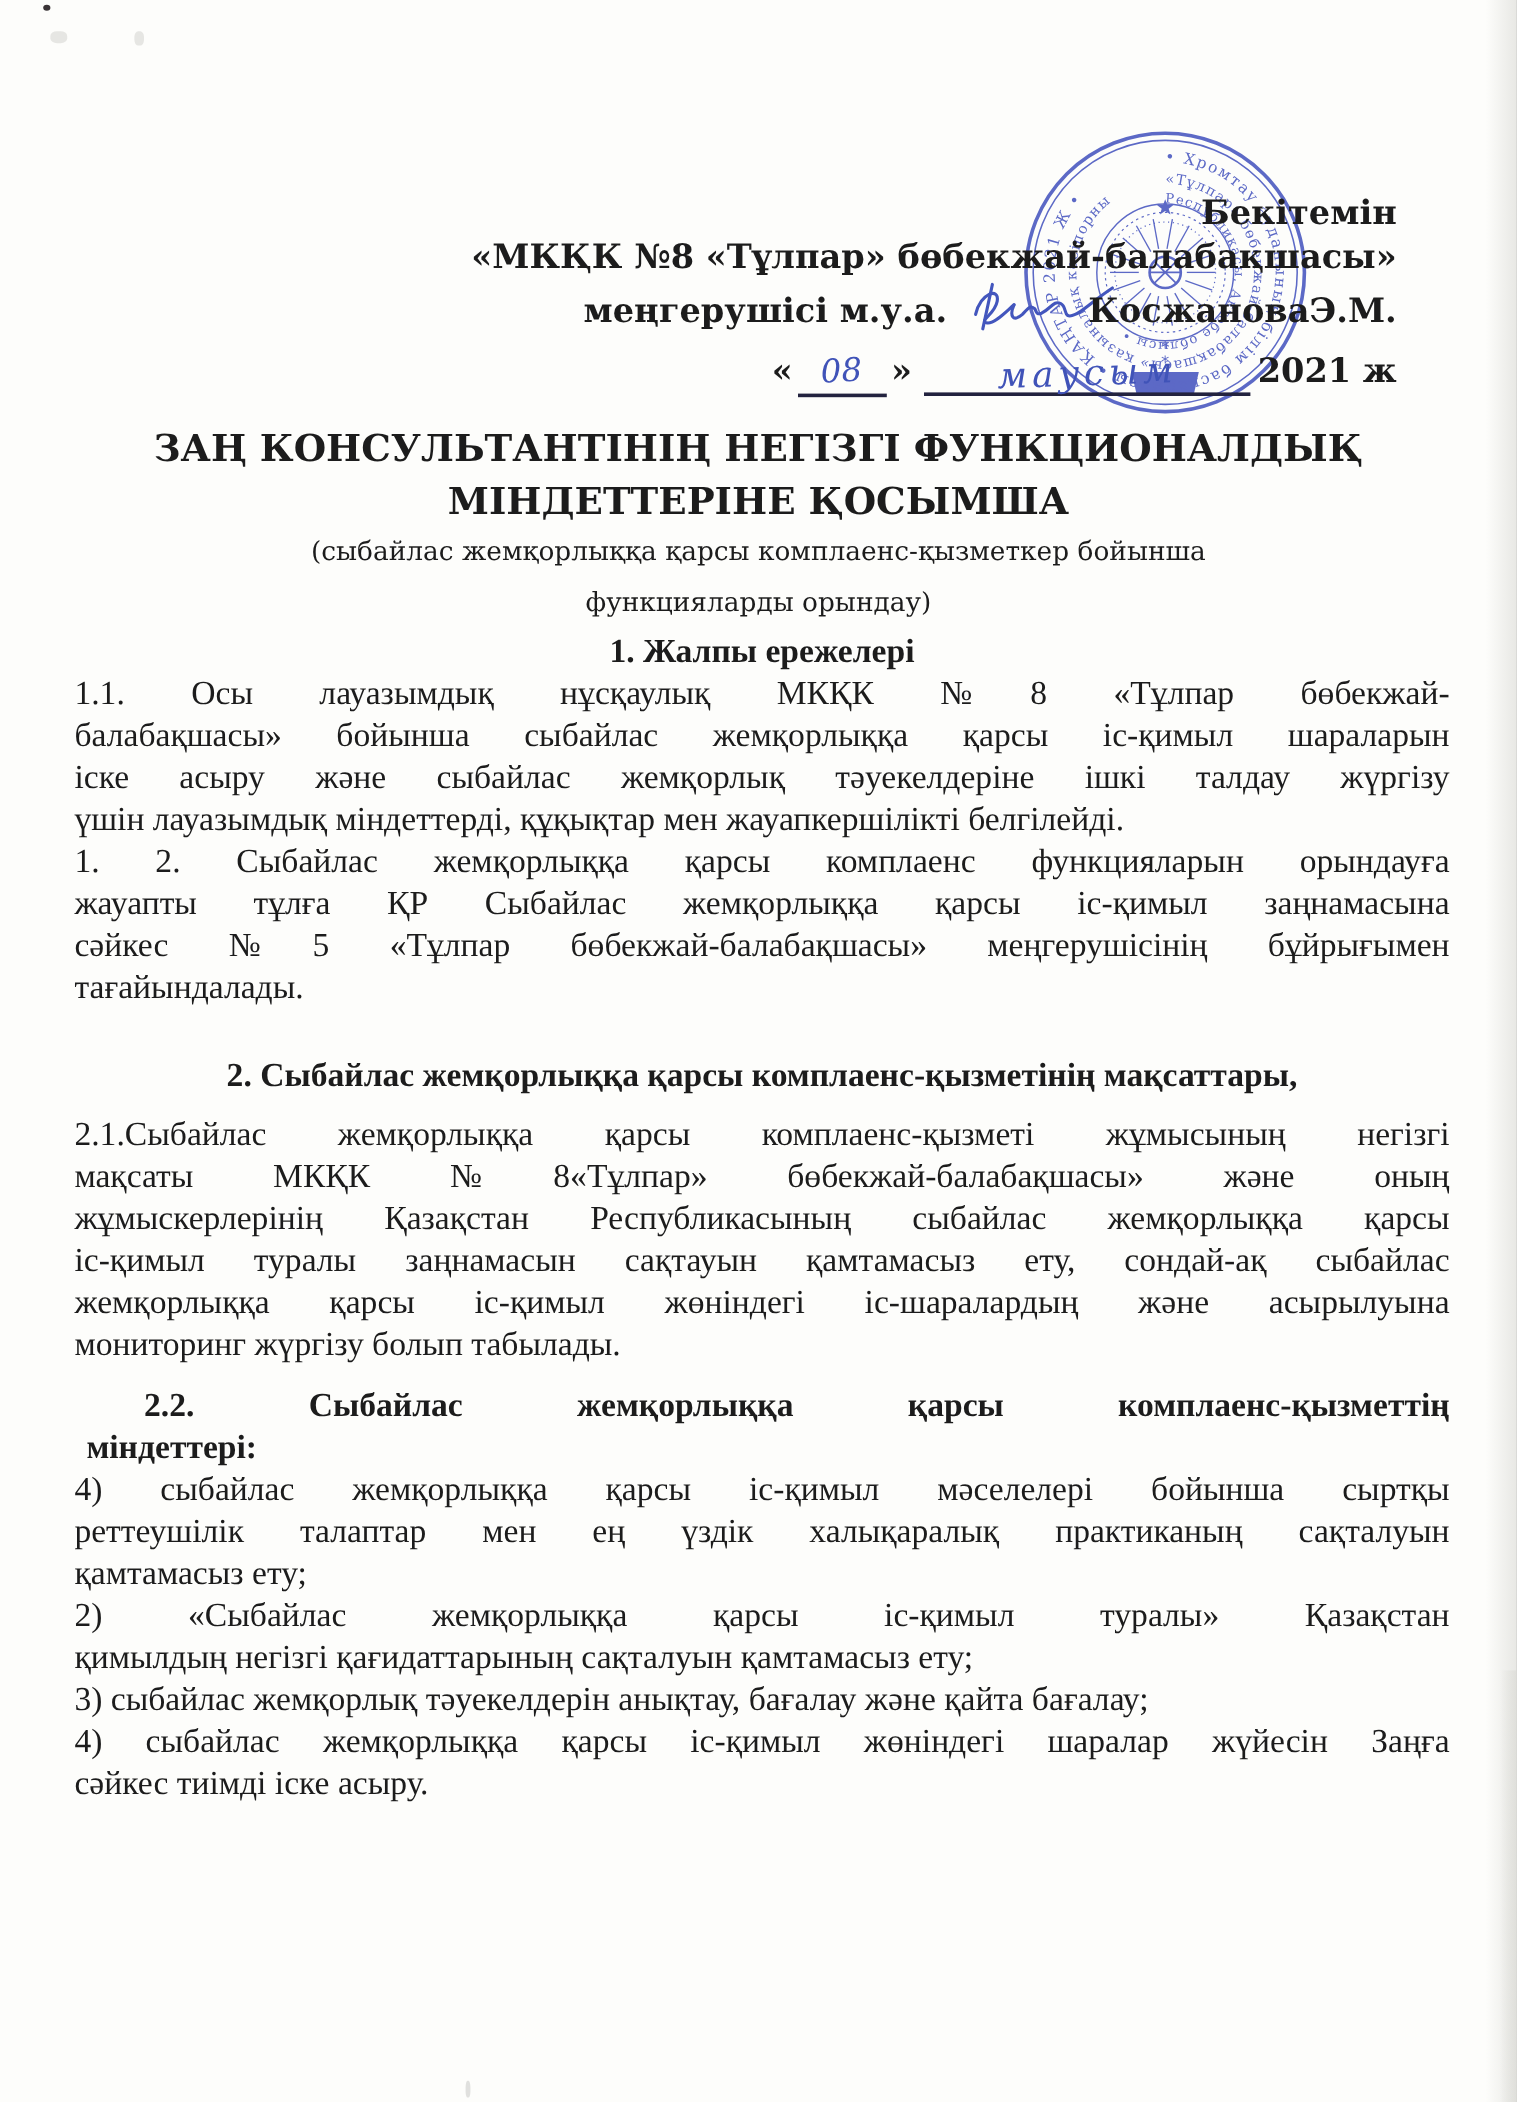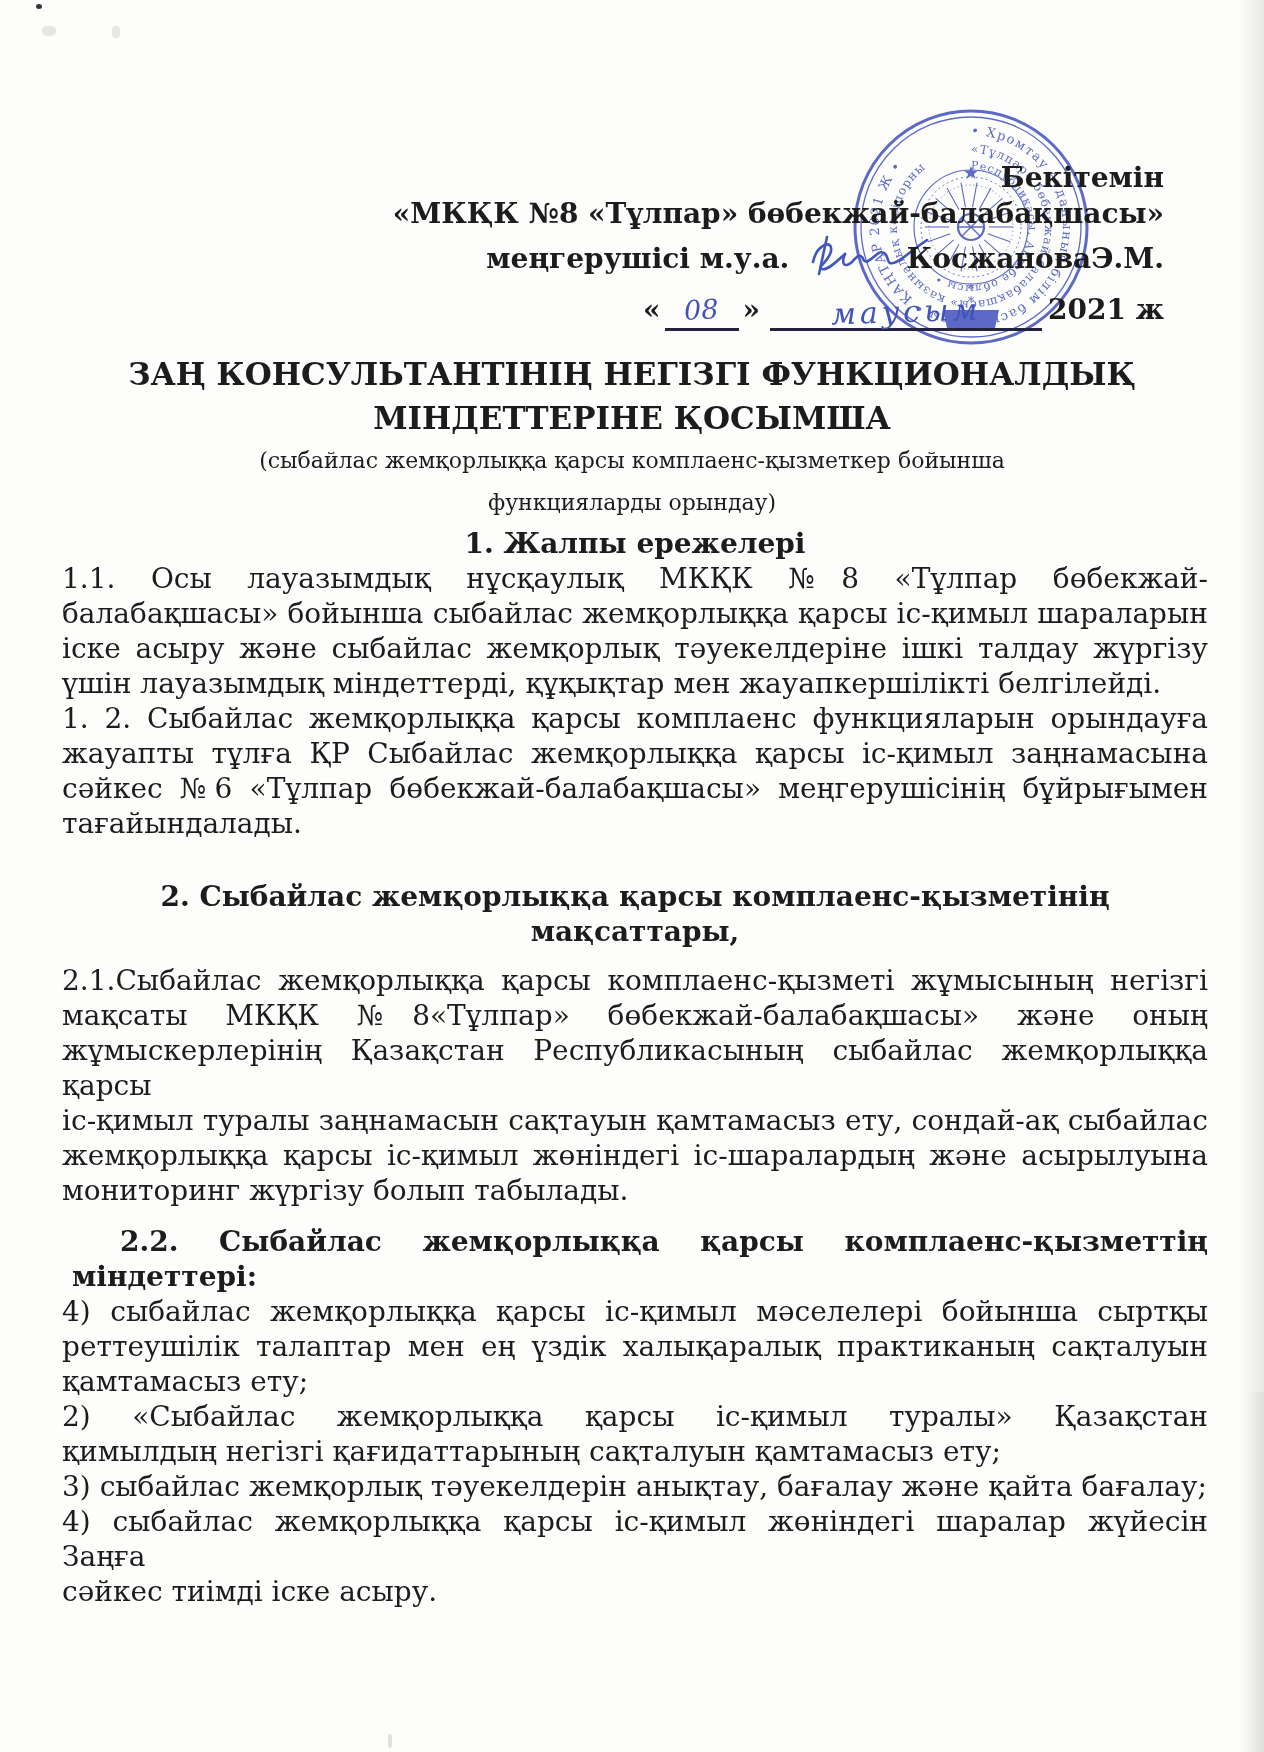--- a/index.html
+++ b/index.html
@@ -45,20 +45,21 @@
     text-align:center; z-index:1;
   }
   .title-l { font-weight:bold; font-size:31px; line-height:44px; }
   .title-s { font-weight:normal; font-size:22px; line-height:42px; }
 
   
   .doc-body {
     position:absolute; left:62px; top:526px; width:1146px;
     font-size:28px; line-height:35px;
     z-index:1;
+    font-family:Liberation Serif, serif;
   }
   .bline { width:100%; }
   .bline.just { text-align:justify; text-align-last:justify; }
   .bline.bold { font-weight:bold; }
   .bline.heading { text-align:center; font-weight:bold; }
 
   
   .edge-shadow {
     position:absolute; top:0; right:0; width:26px; height:100%;
     background:linear-gradient(to left,#e2e2de, rgba(253,253,251,0));
@@ -163,21 +164,21 @@
   </div>
 
   <div class="doc-body">
       <div class="bline heading">1. Жалпы ережелері</div>
       <div class="bline just">1.1. Осы лауазымдық нұсқаулық МКҚК №8 «Тұлпар бөбекжай-</div>
       <div class="bline just">балабақшасы» бойынша сыбайлас жемқорлыққа қарсы іс-қимыл шараларын</div>
       <div class="bline just">іске асыру және сыбайлас жемқорлық тәуекелдеріне ішкі талдау жүргізу</div>
       <div class="bline">үшін лауазымдық міндеттерді, құқықтар мен жауапкершілікті белгілейді.</div>
       <div class="bline just">1. 2. Сыбайлас жемқорлыққа қарсы комплаенс функцияларын орындауға</div>
       <div class="bline just">жауапты тұлға ҚР Сыбайлас жемқорлыққа қарсы іс-қимыл заңнамасына</div>
-      <div class="bline just">сәйкес №6 «Тұлпар бөбекжай-балабақшасы» меңгерушісінің бұйрығымен</div>
+      <div class="bline just">сәйкес №5 «Тұлпар бөбекжай-балабақшасы» меңгерушісінің бұйрығымен</div>
       <div class="bline">тағайындалады.</div>
       <div style="height: 38px;"></div>
       <div class="bline heading">2. Сыбайлас жемқорлыққа қарсы комплаенс-қызметінің мақсаттары,</div>
       <div style="height: 14px;"></div>
       <div class="bline just">2.1.Сыбайлас жемқорлыққа қарсы комплаенс-қызметі жұмысының негізгі</div>
       <div class="bline just">мақсаты МКҚК №8«Тұлпар» бөбекжай-балабақшасы» және оның</div>
       <div class="bline just">жұмыскерлерінің Қазақстан Республикасының сыбайлас жемқорлыққа қарсы</div>
       <div class="bline just">іс-қимыл туралы заңнамасын сақтауын қамтамасыз ету, сондай-ақ сыбайлас</div>
       <div class="bline just">жемқорлыққа қарсы іс-қимыл жөніндегі іс-шаралардың және асырылуына</div>
       <div class="bline">мониторинг жүргізу болып табылады.</div>

